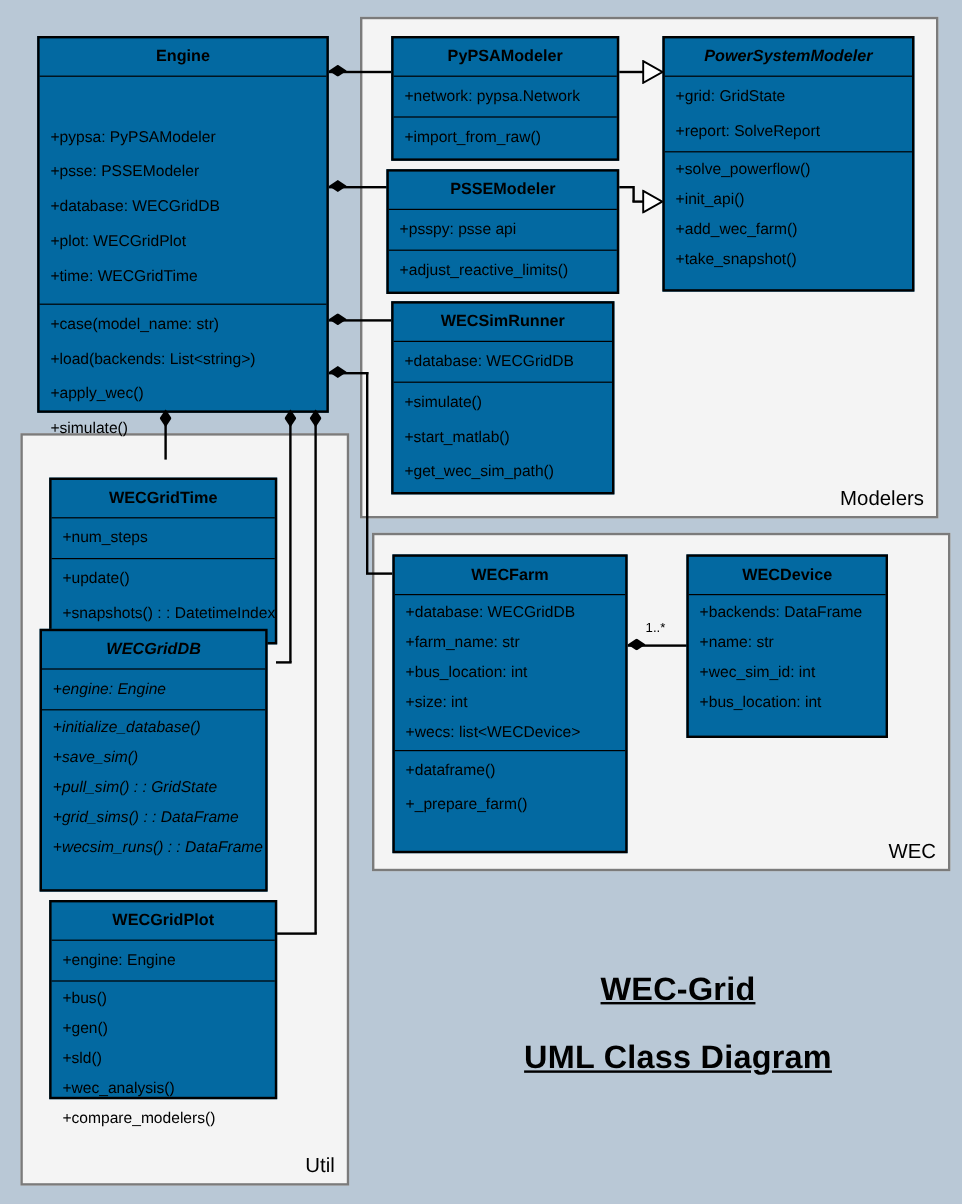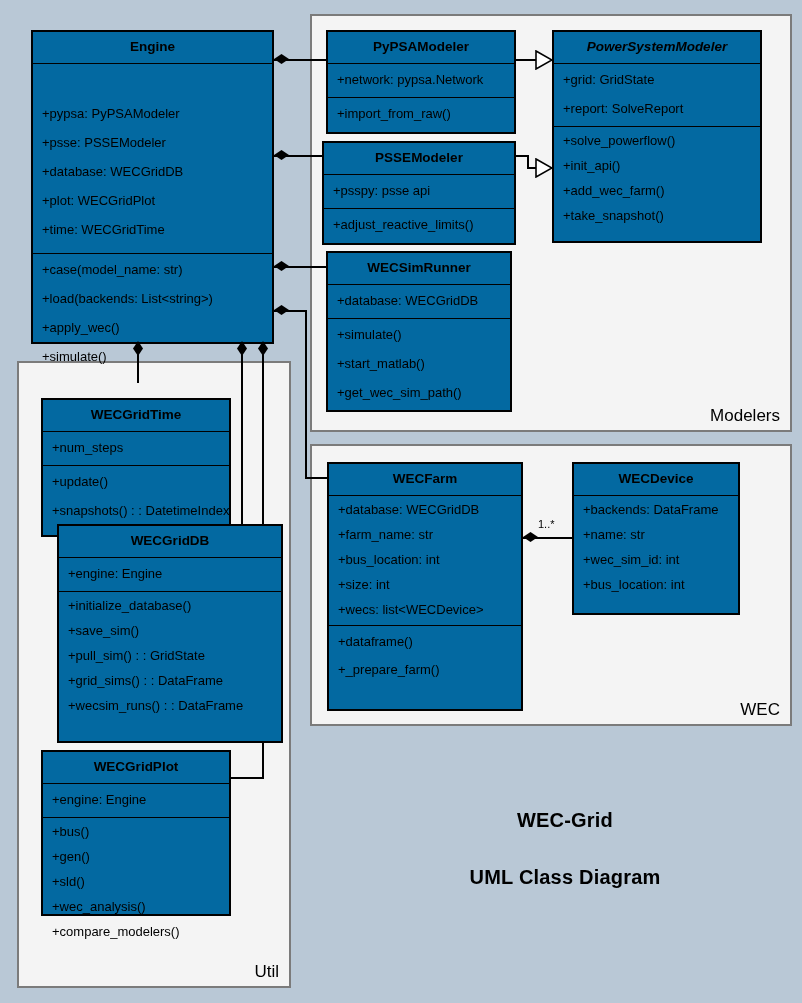--- a/index.html
+++ b/index.html
@@ -99,32 +99,33 @@
     color: #000;
     z-index: 7;
     white-space: nowrap;
   }
 
   
   .diagram-title {
     position: absolute;
     text-align: center;
     font-weight: bold;
-    font-size: 20px;
+    font-size: 27px;
     color: #000;
     white-space: nowrap;
     letter-spacing: 0.2px;
+    text-decoration: underline;
   }
 </style>
 </head>
 <body>
 
 <div id="canvas">
 
-  <div class="package" style="left:310px; top:14px; width:482px; height:418px;">
+  <div class="package" style="left:300px; top:14px; width:482px; height:418px;">
     <div class="package-label">Modelers</div>
   </div>
 
   <div class="package" style="left:310px; top:444px; width:482px; height:282px;">
     <div class="package-label">WEC</div>
   </div>
 
   <div class="package" style="left:17px; top:361px; width:274px; height:627px;">
     <div class="package-label">Util</div>
   </div>
@@ -262,21 +263,21 @@
     <div class="uml-title">WECGridTime</div>
     <div class="uml-section">
       <div class="uml-row">+num_steps</div>
     </div>
     <div class="uml-section">
       <div class="uml-row">+update()</div>
       <div class="uml-row">+snapshots() : : DatetimeIndex</div>
     </div>
   </div>
 
-  <div class="uml-class" style="left:57px; top:524px; width:226px; height:219px;">
+  <div class="uml-class" style="left:33px; top:524px; width:190px; height:219px;font-style:italic;">
     <div class="uml-title">WECGridDB</div>
     <div class="uml-section">
       <div class="uml-row">+engine: Engine</div>
     </div>
     <div class="uml-section tight">
       <div class="uml-row">+initialize_database()</div>
       <div class="uml-row">+save_sim()</div>
       <div class="uml-row">+pull_sim() : : GridState</div>
       <div class="uml-row">+grid_sims() : : DataFrame</div>
       <div class="uml-row">+wecsim_runs() : : DataFrame</div>

